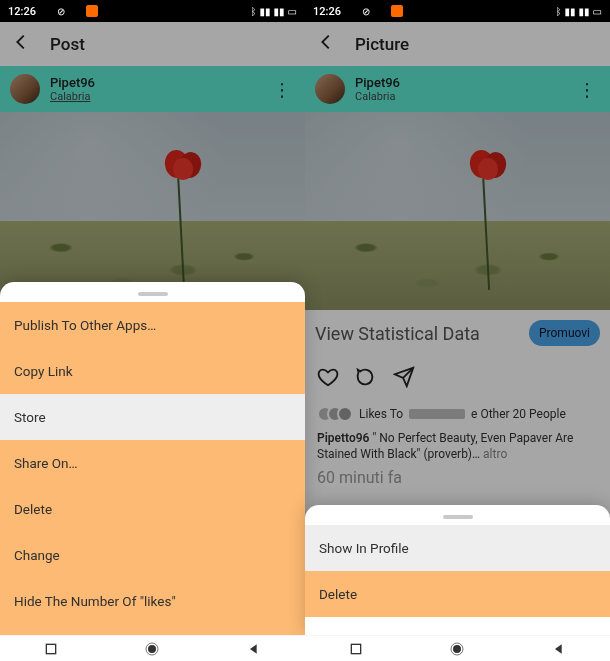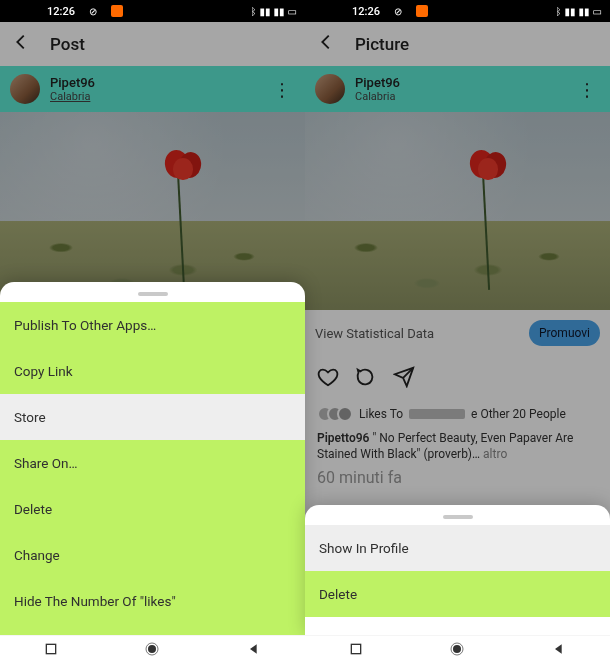--- a/index.html
+++ b/index.html
@@ -32,21 +32,21 @@
     color: #fff;
     display: flex;
     align-items: center;
     justify-content: space-between;
     padding: 0 8px;
     font-size: 11px;
     font-weight: 500;
     position: relative;
     z-index: 20;
   }
-  .status-left { display: flex; align-items: center; gap: 14px; margin-left: 39px; }
+  .status-left { display: flex; align-items: center; gap: 21px; }
   .status-right { display: flex; align-items: center; gap: 3px; }
   .orange-sq {
     width: 12px; height: 12px; background: #ff6a00; border-radius: 2px;
   }
   .status-ico { font-size: 10px; }
   .app-bar {
     height: 44px;
     display: flex;
     align-items: center;
     padding: 0 10px;
@@ -113,42 +113,42 @@
   }
   .sheet-handle {
     width: 30px; height: 4px; background: #c9c9c9; border-radius: 3px;
     margin: 0 auto 6px auto;
   }
   .sheet-item {
     font-size: 13.5px;
     color: #303030;
     padding: 15px 14px;
     text-align: left;
-    background: #bef264;
+    background: #fdba74;
   }
   .sheet-item.highlight { background: #eeeeee; }
   .nav-bar {
     position: absolute;
     left: 0; right: 0; bottom: 0;
     height: 26px;
     background: #fff;
     border-top: 1px solid #f5f5f5;
     display: flex;
     justify-content: space-around;
     align-items: center;
     z-index: 40;
   }
   .nav-ico { width:16px; height:16px; }
   
   .promote-row {
     display:flex; align-items:center; justify-content:space-between;
     padding: 10px 10px;
     background:#fff;
   }
-  .promote-row .stat { font-size: 13px; color:#555; }
+  .promote-row .stat { font-size: 18px; color:#555; }
   .promote-btn {
     background:#4aa3e8; color:#0f172a; font-size:12px;
     padding:6px 10px; border-radius:13px;
   }
   .action-row {
     display:flex; gap:16px; padding: 10px 12px;
     background:#fff;
   }
   .action-row svg { width:22px; height:22px; }
   .likes-row { padding: 4px 12px; font-size:12px; color:#333; display:flex; align-items:center; gap:6px;}

